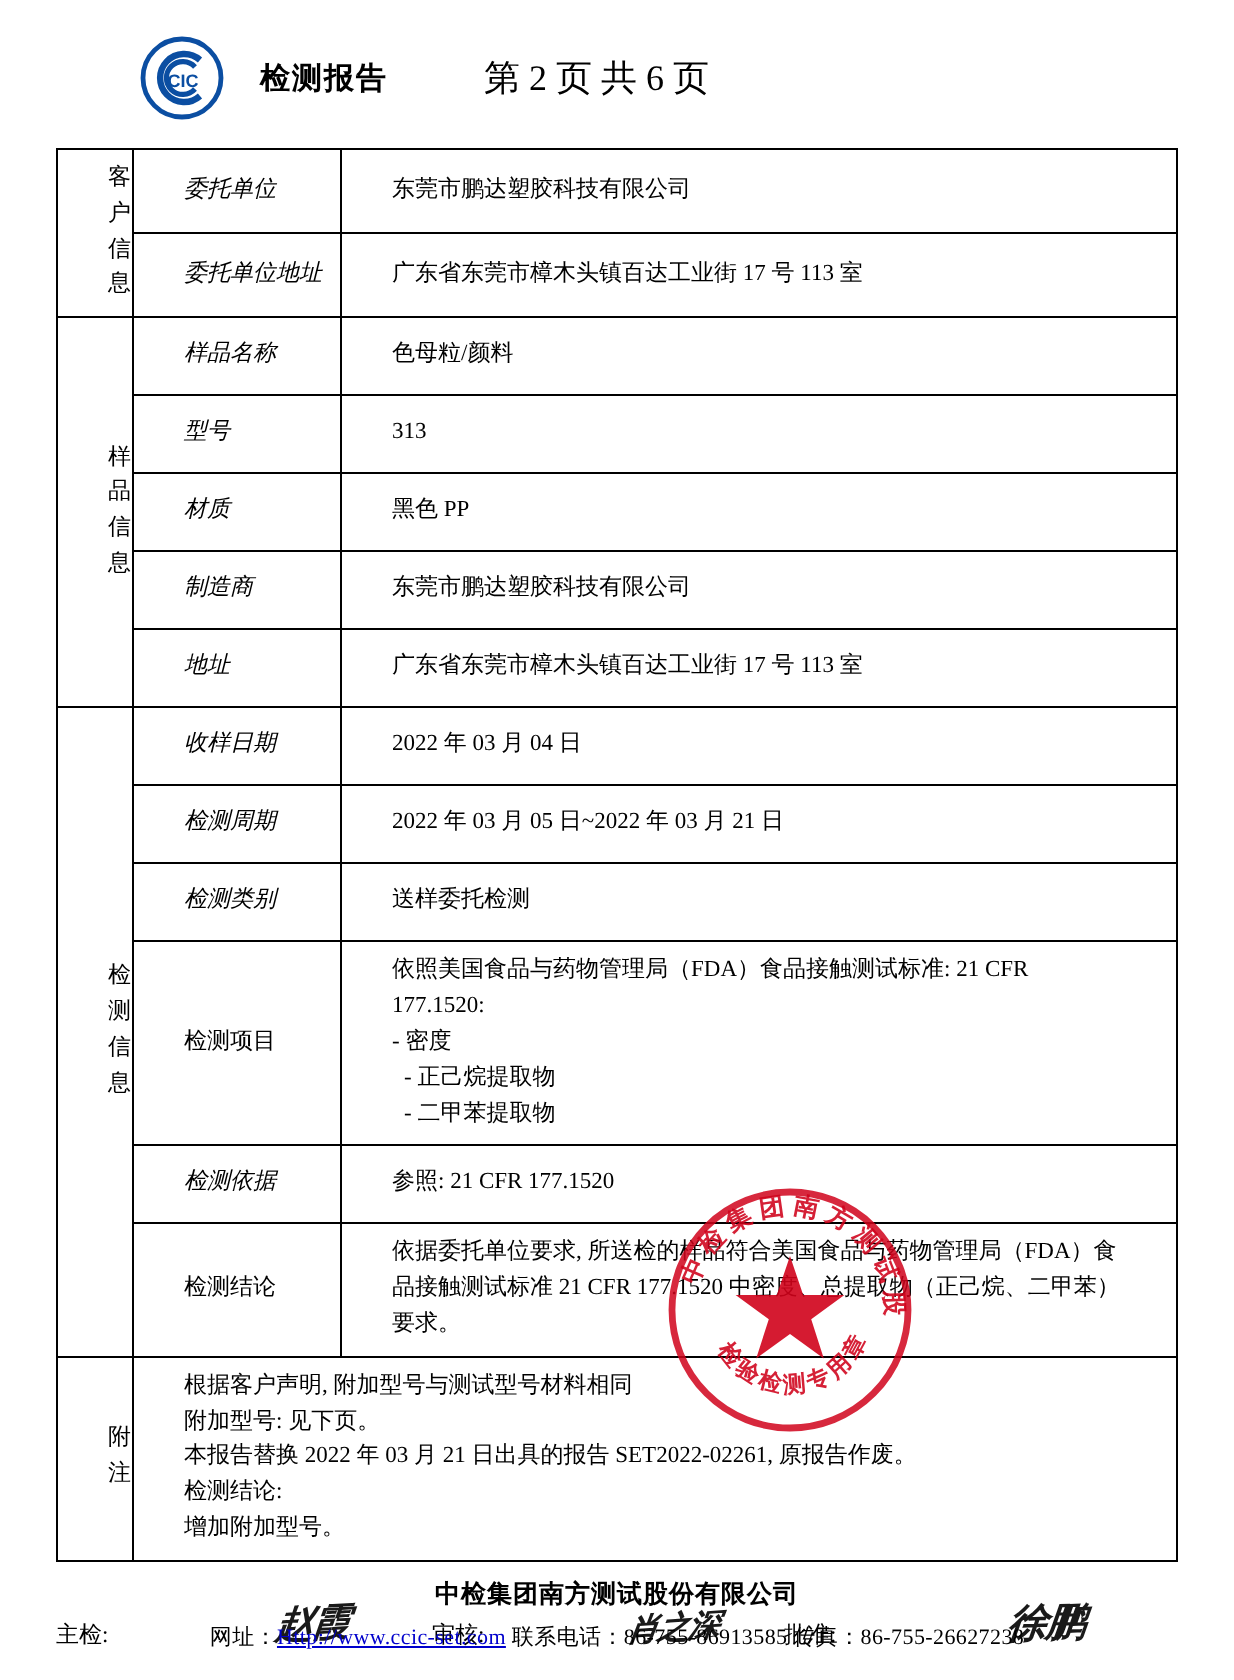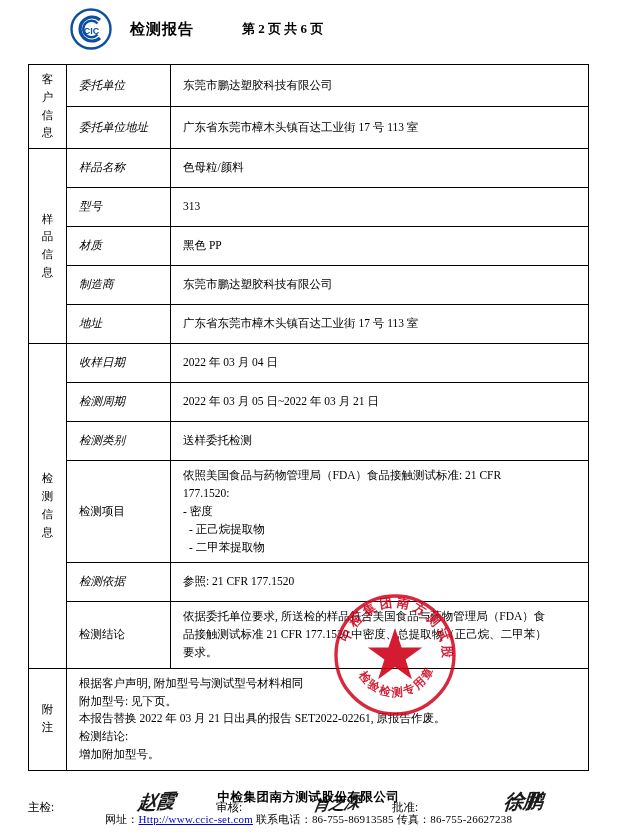--- a/index.html
+++ b/index.html
@@ -21,21 +21,21 @@
     position: relative;
     box-sizing: border-box;
     padding: 0 28px;
   }
 
   
   .header {
     display: flex;
     align-items: center;
     height: 58px;
-    padding-top: 0;
+    padding-top: 10px;
   }
   .logo {
     width: 42px;
     height: 42px;
     flex: 0 0 42px;
     margin-left: 42px;
     margin-right: 18px;
     position: relative;
   }
   .logo svg { display: block; }
@@ -47,37 +47,37 @@
     margin-right: 48px;
   }
   .report-no {
     font-size: 12.5px;
     font-weight: bold;
     letter-spacing: 0.2px;
     flex: 1 1 auto;
   }
   .report-no .label { font-weight: bold; }
   .page-num {
-    font-size: 13px;
-    font-weight: bold;
+    font-size: 18px;
+    font-weight: normal;
     white-space: nowrap;
     margin-right: 6px;
   }
 
   
   table.main {
     border-collapse: collapse;
     width: 561px;
     margin: 6px 0 0 0;
     table-layout: fixed;
   }
   table.main td {
     border: 1px solid #000;
     font-size: 11.5px;
-    padding: 6px 12px;
+    padding: 6px 25px;
     vertical-align: middle;
     line-height: 1.55;
   }
   td.sec {
     width: 38px;
     text-align: center;
     font-size: 11.5px;
     padding: 4px 2px;
     line-height: 1.5;
   }

